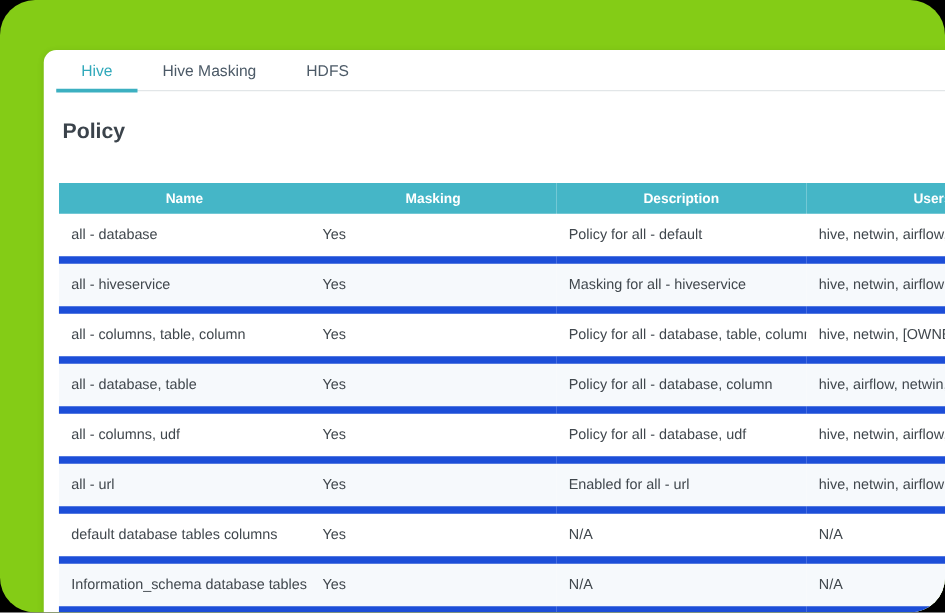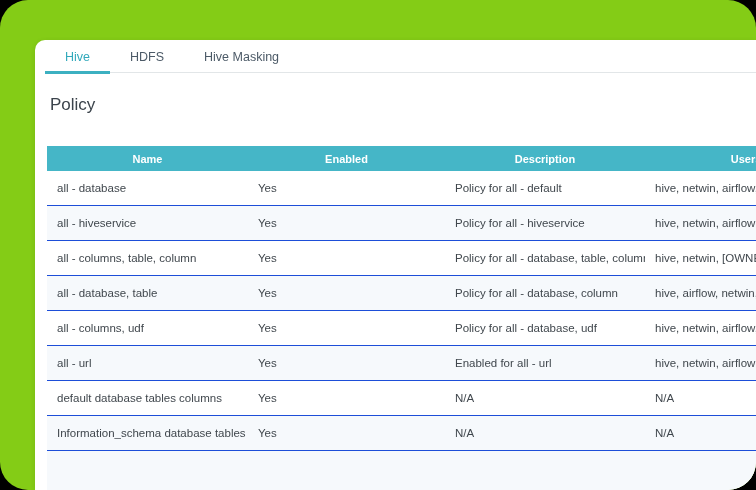--- a/index.html
+++ b/index.html
@@ -41,21 +41,21 @@
   }
   .tab.active {
     color: #31a9bb;
     border-bottom: 3px solid #3cb0c1;
     margin-bottom: -2px;
   }
   
   .page-title {
     margin: 22px 0 0 15px;
     font-size: 17px;
-    font-weight: 400;
+    font-weight: 700;
     color: #3b434b;
     line-height: 20px;
   }
   
   .table-wrap {
     margin: 31px 0 0 12px;
     overflow: hidden;
   }
   table {
     width: 800px;
@@ -69,73 +69,73 @@
     font-size: 11px;
     font-weight: bold;
     padding: 7px 10px 6px 10px;
     white-space: nowrap;
     overflow: hidden;
   }
   tbody td {
     font-size: 11.5px;
     color: #40474d;
     padding: 11px 10px;
-    border-bottom: 1px solid #1d4ed8;
+    border-bottom: 6px solid #1d4ed8;
     white-space: nowrap;
     overflow: hidden;
   }
   tbody tr:nth-child(even) { background: #f6f9fc; }
   tbody tr:nth-child(odd)  { background: #ffffff; }
   .table-footer {
     width: 800px;
     height: 40px;
     background: #f6f9fc;
   }
 </style>
 </head>
 <body>
 
 <div class="screen">
   <div class="card">
 
     <div class="tabs">
       <div class="tab active">Hive</div>
+      <div class="tab">Hive Masking</div>
       <div class="tab">HDFS</div>
-      <div class="tab">Hive Masking</div>
     </div>
 
     <h1 class="page-title">Policy</h1>
 
     <div class="table-wrap">
       <table>
         <colgroup>
           <col style="width:201px">
           <col style="width:197px">
           <col style="width:200px">
           <col style="width:202px">
         </colgroup>
         <thead>
           <tr>
               <th>Name</th>
-              <th>Enabled</th>
+              <th>Masking</th>
               <th>Description</th>
               <th>Users</th>
             </tr>
         </thead>
         <tbody>
             <tr>
               <td>all - database</td>
               <td>Yes</td>
               <td>Policy for all - default</td>
               <td>hive, netwin, airflow, [OWNER]</td>
             </tr>
             <tr>
               <td>all - hiveservice</td>
               <td>Yes</td>
-              <td>Policy for all - hiveservice</td>
+              <td>Masking for all - hiveservice</td>
               <td>hive, netwin, airflow</td>
             </tr>
             <tr>
               <td>all - columns, table, column</td>
               <td>Yes</td>
               <td>Policy for all - database, table, column</td>
               <td>hive, netwin, [OWNER]</td>
             </tr>
             <tr>
               <td>all - database, table</td>

